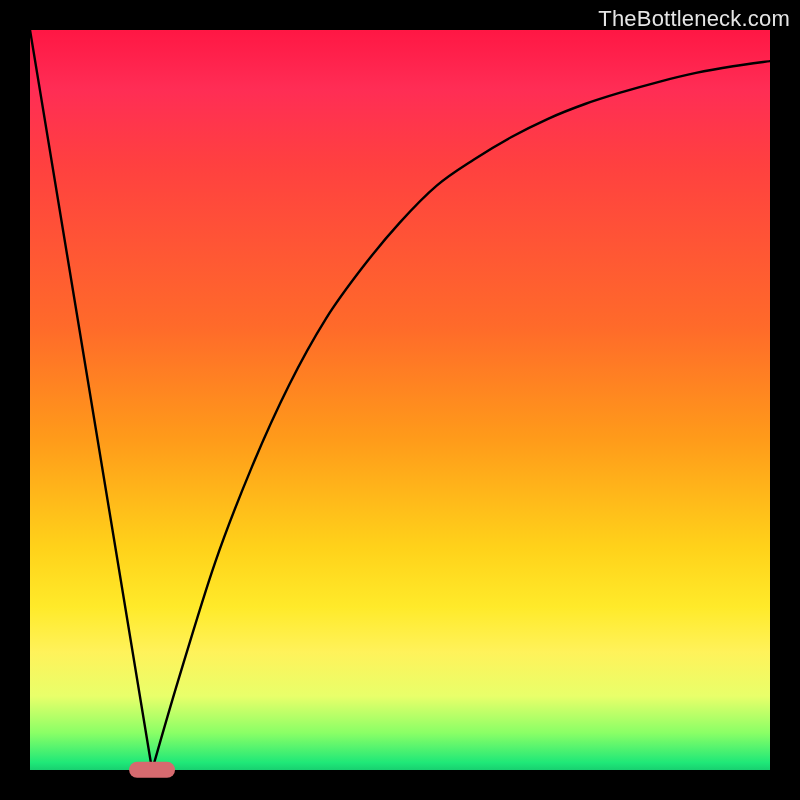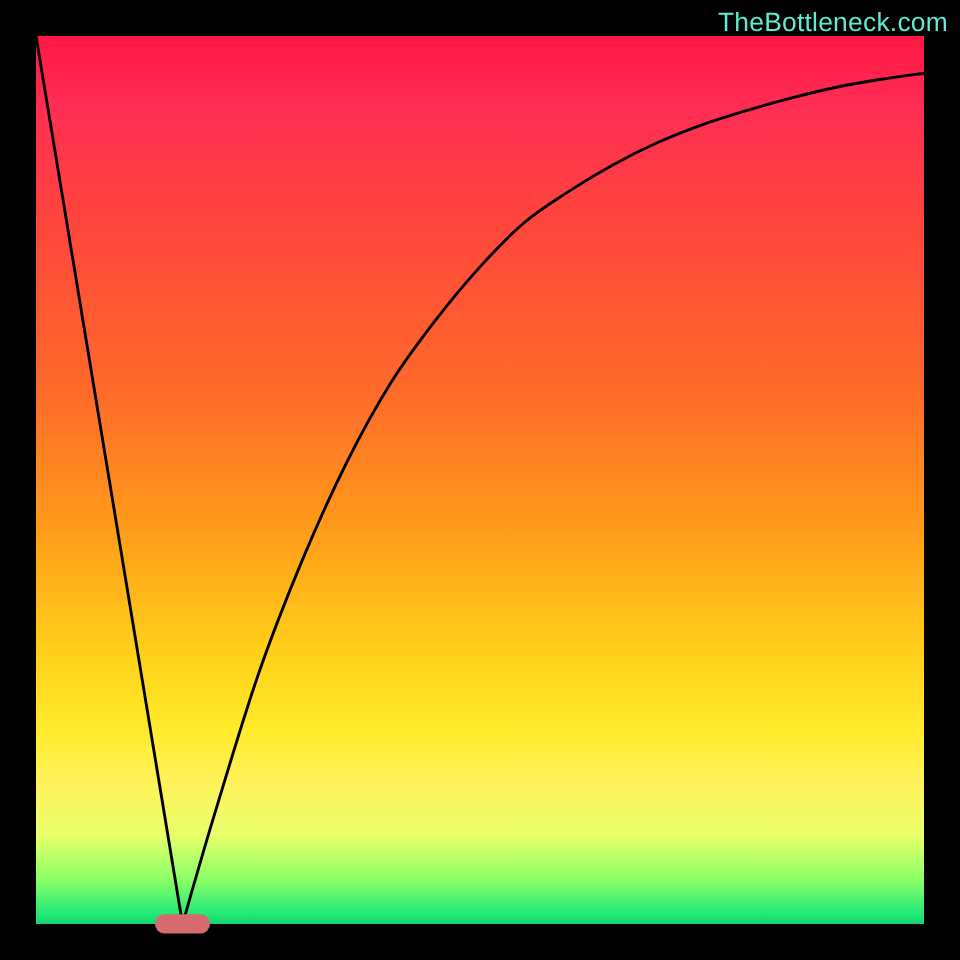--- a/index.html
+++ b/index.html
@@ -37,21 +37,21 @@
       #e9ff6a 90%,
       #8aff66 95%,
       #1fe878 99%,
       #18d070 100%
     );
   }
   .watermark {
     position: absolute;
     top: 6px;
     right: 10px;
-    color: #5eead4;
+    color: #e5e5e5;
     font-size: 22px;
     font-weight: 400;
     letter-spacing: 0.2px;
     user-select: none;
   }
   svg.curve {
     position: absolute;
     left: 0;
     top: 0;
     width: 740px;

